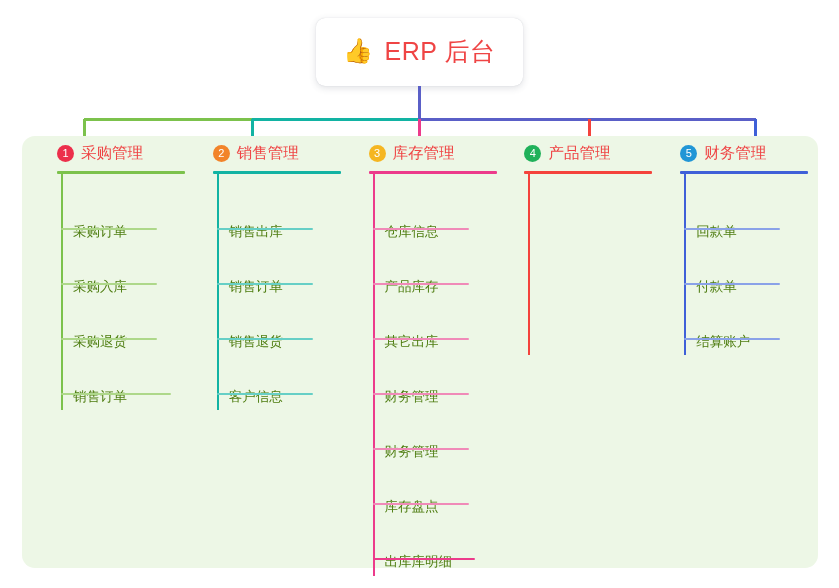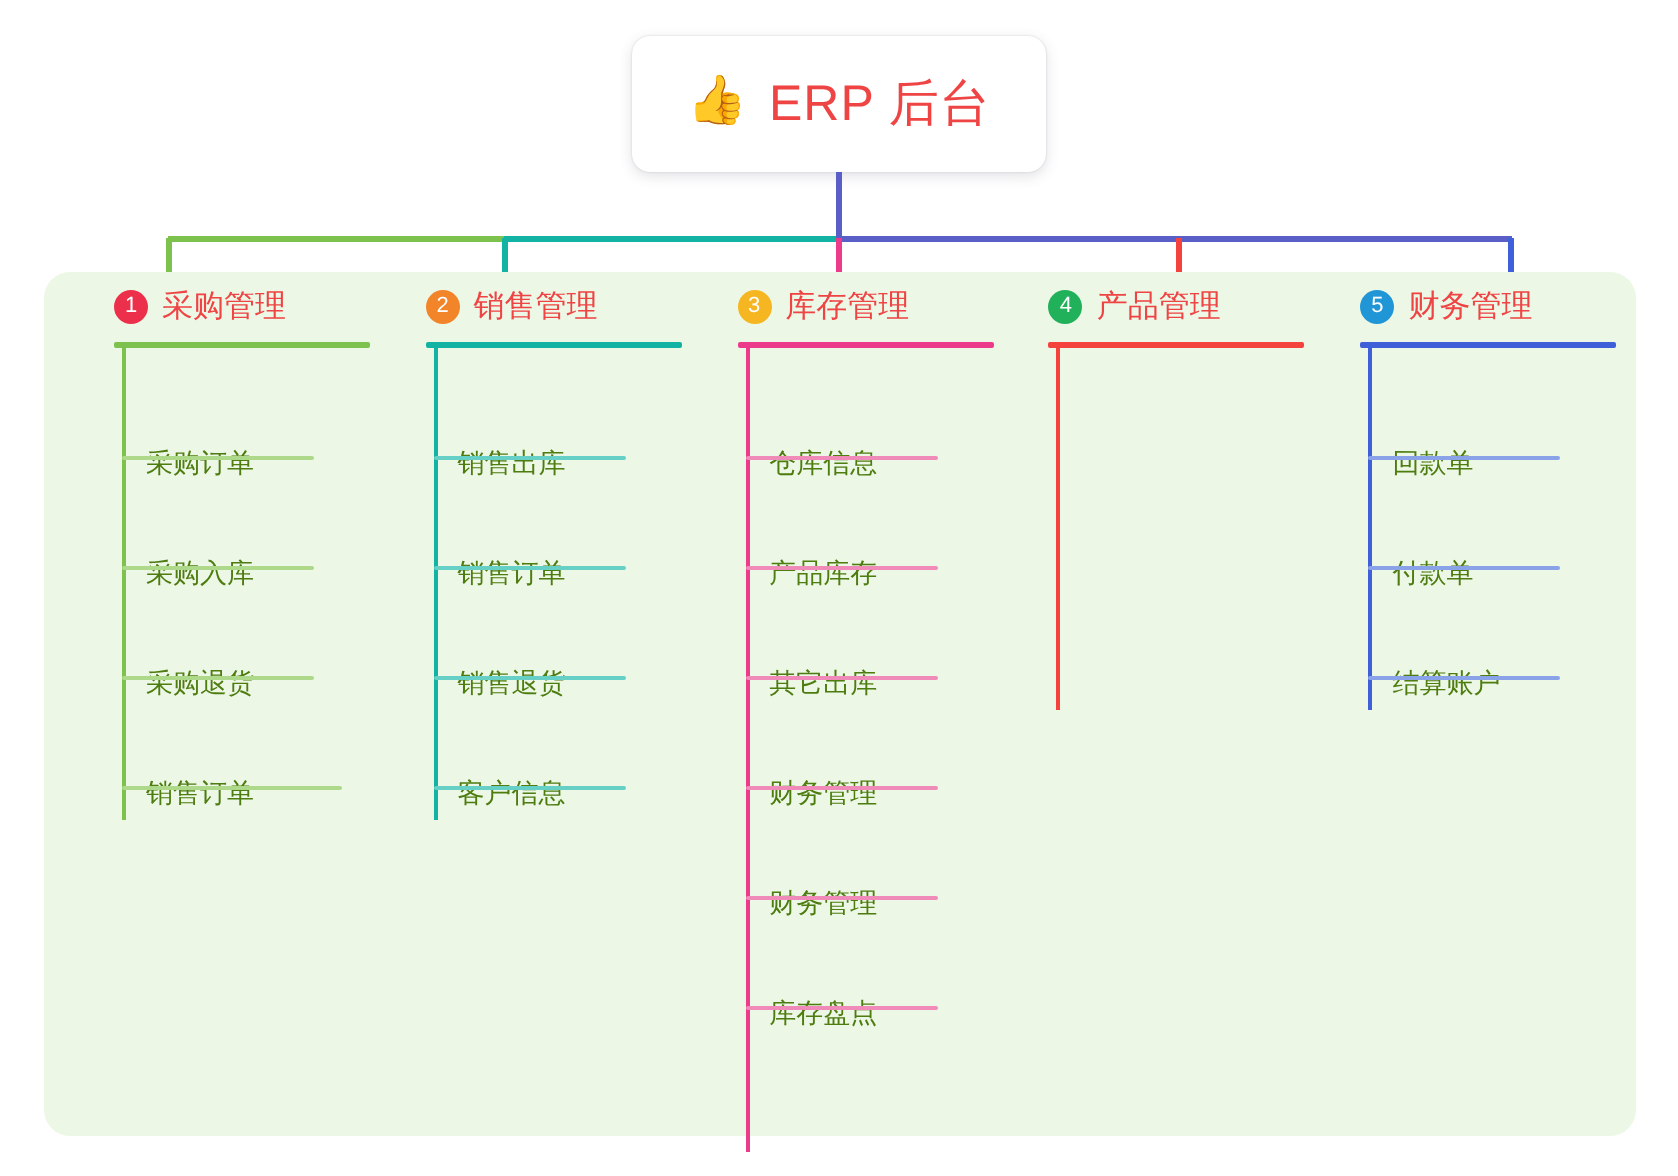--- a/index.html
+++ b/index.html
@@ -277,20 +277,24 @@
           <span class="leaf-underline" style="background:#f08ab8"></span>
         </div>
         <div class="leaf">
           <span class="leaf-label">财务管理</span>
           <span class="leaf-underline" style="background:#f08ab8"></span>
         </div>
         <div class="leaf">
           <span class="leaf-label">库存盘点</span>
           <span class="leaf-underline" style="background:#f08ab8"></span>
         </div>
+        <div class="leaf">
+          <span class="leaf-label">出库库明细</span>
+          <span class="leaf-underline" style="background:#ec3b8b; width:102px;"></span>
+        </div>
       </div>
     </div>
 
     <div class="column col-3">
       <div class="cat-header">
         <span class="cat-badge" style="background:#20b15a">4</span>
         <span class="cat-label">产品管理</span>
       </div>
       <div class="cat-underline" style="background:#f4433c"></div>
       <div class="spine" style="background:#f4433c; height:181px;"></div>

